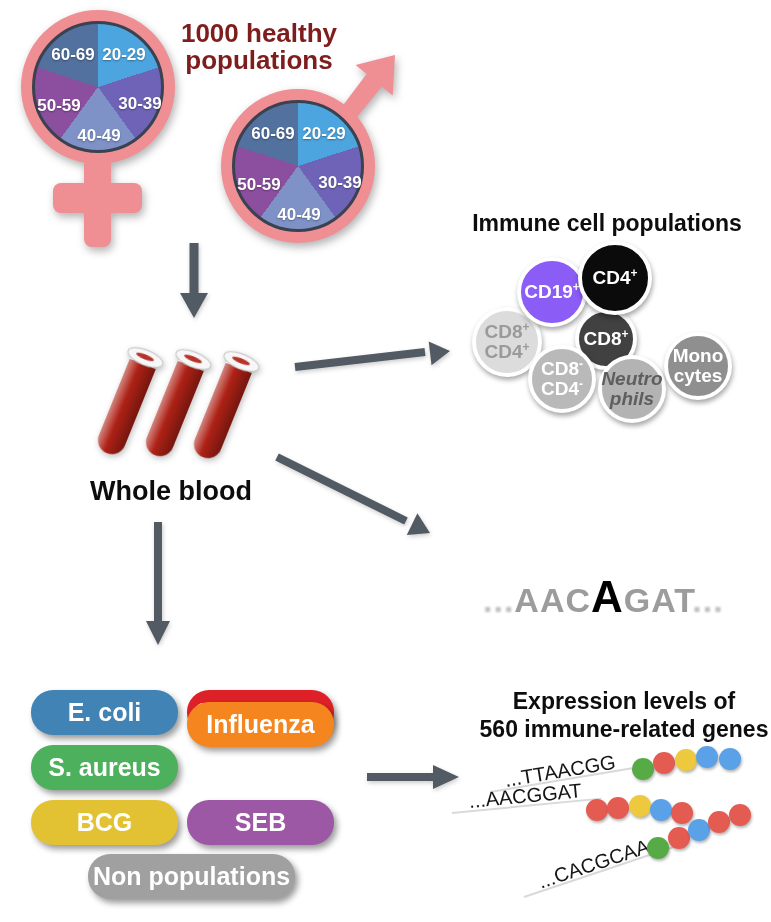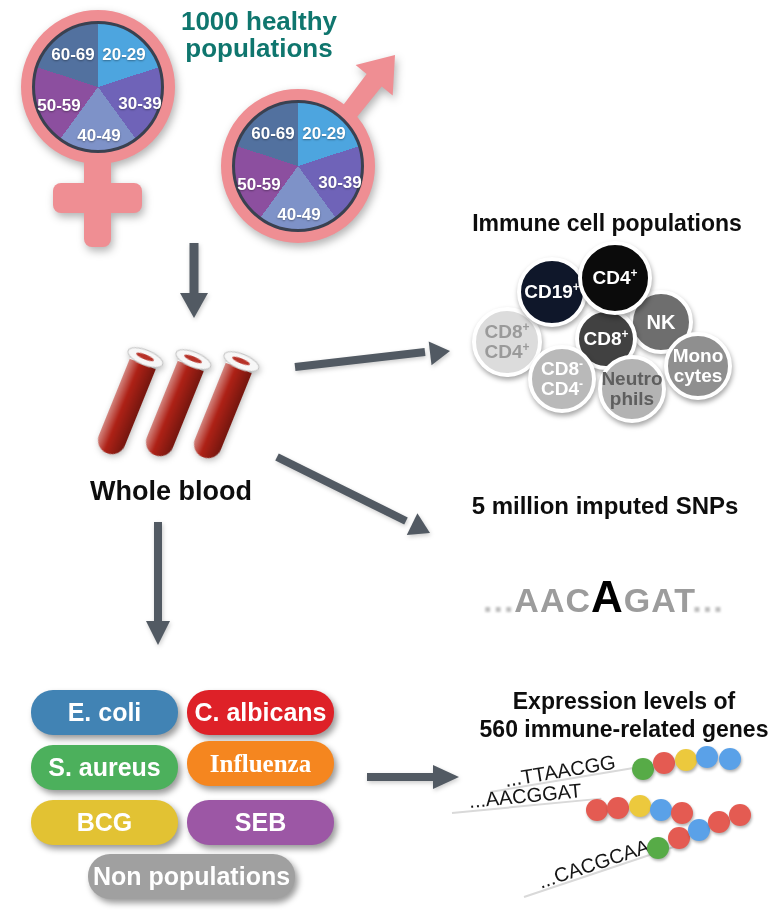--- a/index.html
+++ b/index.html
@@ -3,21 +3,21 @@
 <meta charset="utf-8">
 <style>
   html,body{margin:0;padding:0;background:#fff;}
   #canvas{position:relative;width:771px;height:922px;background:#fff;overflow:hidden;
           font-family:"Liberation Sans",sans-serif;}
   #overlay{position:absolute;left:0;top:0;z-index:1;}
   .pie{position:absolute;width:126px;height:126px;border-radius:50%;border:3px solid #3A4150;z-index:2;
        background:conic-gradient(#4DA5DF 0 72deg,#6F63B8 72deg 144deg,#7E92C8 144deg 216deg,#8C4F9F 216deg 288deg,#52719F 288deg 360deg);}
   .plabel{position:absolute;transform:translate(-50%,-50%);font-weight:bold;font-size:17px;color:#fff;
           white-space:nowrap;text-shadow:0 1px 2px rgba(0,0,0,.35);}
-  .h1{position:absolute;font-weight:bold;font-size:26px;line-height:27px;color:#0f766e;text-align:center;z-index:2;}
+  .h1{position:absolute;font-weight:bold;font-size:26px;line-height:27px;color:#7f1d1d;text-align:center;z-index:2;margin-top:12px;}
   .sect-title{position:absolute;font-weight:bold;font-size:24px;line-height:28px;color:#0d0d0d;text-align:center;z-index:2;}
   .tube{position:absolute;width:30px;height:112px;z-index:2;filter:drop-shadow(2px 2px 3px rgba(0,0,0,.25));}
   .tube .body{position:absolute;top:7px;left:1px;width:28px;height:103px;border-radius:5px 5px 15px 15px;
       background:linear-gradient(90deg,rgba(255,255,255,.45),rgba(255,255,255,0) 40%,rgba(0,0,0,.3) 94%),
                  linear-gradient(180deg,#f0f0f0 0 7px,#ae2116 7px);}
   .tube .rim{position:absolute;top:-1px;left:-4px;width:36px;height:14px;background:#f7f7f7;border:1.5px solid #c2c2c2;
       border-radius:50%;}
   .tube .rim::after{content:"";position:absolute;left:8px;top:4px;width:19px;height:5px;border-radius:50%;background:#b73228;}
   .blood-label{position:absolute;left:90px;top:476px;font-weight:bold;font-size:27px;color:#0d0d0d;white-space:nowrap;z-index:2;}
   .cell{position:absolute;border-radius:50%;border:4px solid #fff;display:flex;flex-direction:column;align-items:center;
@@ -105,54 +105,50 @@
       <div class="rim"></div>
   </div>
   <div class="blood-label">Whole blood</div>
 
   <div class="sect-title" style="left:457px;top:209px;width:300px;font-size:23px;">Immune cell populations</div>
 
   <div class="cell" style="left:472px;top:307px;width:62px;height:62px;background:#DCDCDC;color:#9A9A9A;">
     <div class="cl"><span>CD8</span><span class="sup">+</span></div>
     <div class="cl"><span>CD4</span><span class="sup">+</span></div>
   </div>
-  <div class="cell" style="left:517px;top:257px;width:62px;height:62px;background:#0f172a;color:#fff;">
+  <div class="cell" style="left:517px;top:257px;width:62px;height:62px;background:#8b5cf6;color:#fff;">
     <div class="cl"><span>CD19</span><span class="sup">+</span></div>
-  </div>
-  <div class="cell" style="left:629px;top:290px;width:56px;height:56px;background:#6E6E6E;color:#fff;">
-    <div class="cl" style="font-size:20px;"><span>NK</span></div>
   </div>
   <div class="cell" style="left:575px;top:308px;width:54px;height:54px;background:#414141;color:#fff;">
     <div class="cl"><span>CD8</span><span class="sup">+</span></div>
   </div>
   <div class="cell" style="left:578px;top:241px;width:66px;height:66px;background:#0B0B0B;color:#fff;">
     <div class="cl"><span>CD4</span><span class="sup">+</span></div>
   </div>
   <div class="cell" style="left:528px;top:345px;width:60px;height:60px;background:#B9B9B9;color:#fff;">
     <div class="cl"><span>CD8</span><span class="sup">-</span></div>
     <div class="cl"><span>CD4</span><span class="sup">-</span></div>
   </div>
-  <div class="cell" style="left:598px;top:355px;width:60px;height:60px;background:#B3B3B3;color:#5E5E5E;">
+  <div class="cell" style="left:598px;top:355px;width:60px;height:60px;background:#B3B3B3;color:#5E5E5E;font-style:italic;">
     <div class="cl"><span>Neutro</span></div>
     <div class="cl"><span>phils</span></div>
   </div>
   <div class="cell" style="left:664px;top:332px;width:60px;height:60px;background:#8F8F8F;color:#fff;">
     <div class="cl"><span>Mono</span></div>
     <div class="cl"><span>cytes</span></div>
   </div>
 
-  <div class="sect-title" style="left:455px;top:492px;width:300px;">5 million imputed SNPs</div>
   <div class="snp-row" style="left:483px;top:572px;">
     <span class="fade">...</span><span>AAC</span><span class="var">A</span><span>GAT</span><span class="fade">...</span>
   </div>
 
   <div class="pill" style="left:187px;top:690px;background:#DE2128;">C. albicans</div>
   <div class="pill" style="left:31px;top:690px;background:#4183B4;">E. coli</div>
   <div class="pill" style="left:31px;top:745px;background:#4CB05C;">S. aureus</div>
-  <div class="pill" style="left:187px;top:741px;background:#F5861F;font-family:Liberation Serif, serif;">Influenza</div>
+  <div class="pill" style="left:187px;top:702px;background:#F5861F;">Influenza</div>
   <div class="pill" style="left:31px;top:800px;background:#E2C233;">BCG</div>
   <div class="pill" style="left:187px;top:800px;background:#9C57A5;">SEB</div>
   <div class="pill" style="left:88px;top:854px;width:207px;background:#A0A0A0;">Non populations</div>
 
   <div class="sect-title" style="left:474px;top:687px;width:300px;font-size:23px;">
     <div>Expression levels of</div>
     <div>560 immune-related genes</div>
   </div>
 
   <div class="gline" style="left:490px;top:791px;width:150px;transform:rotate(-9.5deg);"></div>

